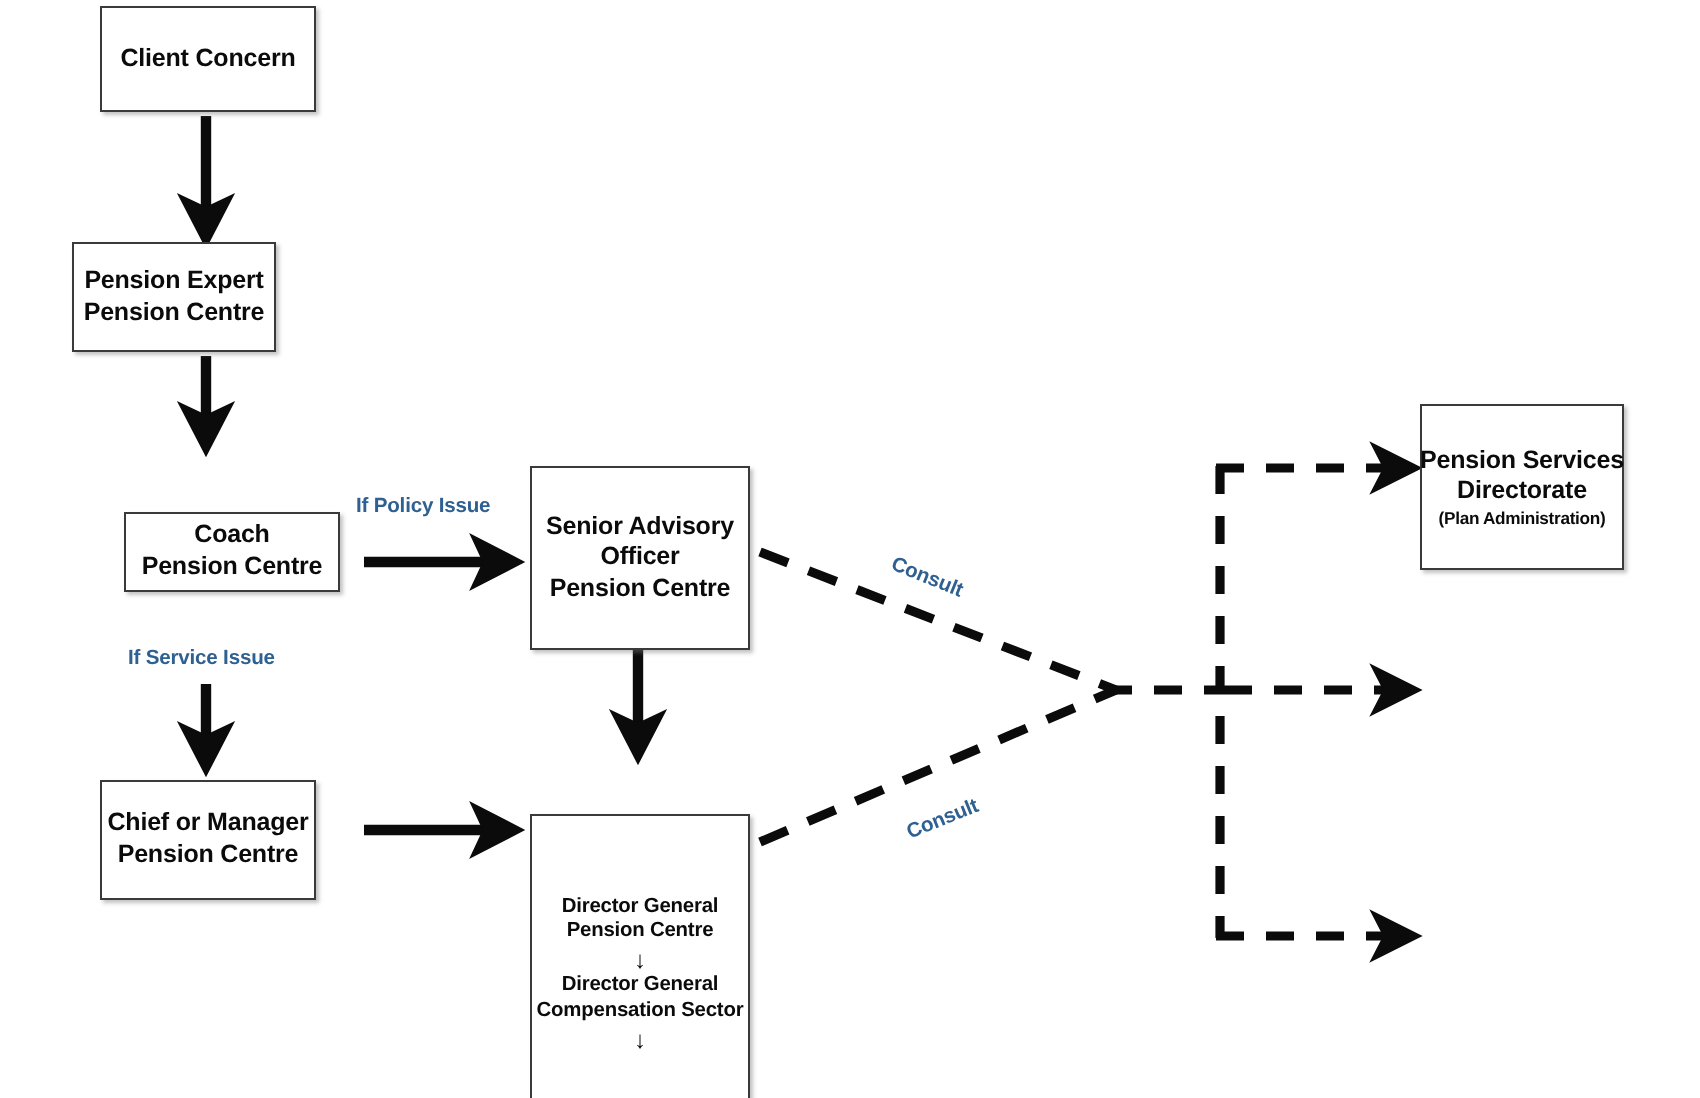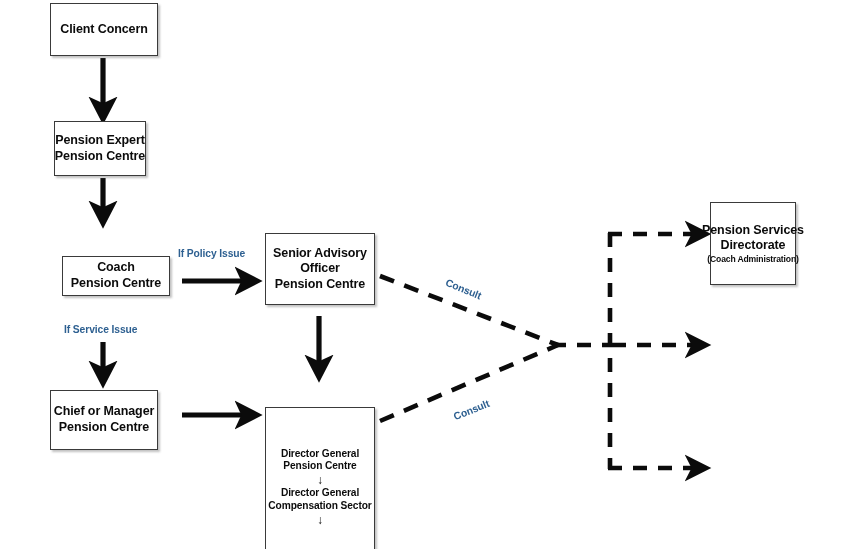--- a/index.html
+++ b/index.html
@@ -106,58 +106,58 @@
 
     <line x1="612" y1="345" x2="692" y2="345" stroke="#0b0b0b" stroke-width="4.6" stroke-dasharray="14 11" stroke-linecap="butt" marker-end="url(#head-dash)"></line>
 
     <line x1="608" y1="468" x2="692" y2="468" stroke="#0b0b0b" stroke-width="4.6" stroke-dasharray="14 11" stroke-linecap="butt" marker-end="url(#head-dash)"></line>
   </svg>
 
   <div class="node node-lg" style="left:50px; top:3px; width:108px; height:53px;">
     <span class="line">Client Concern</span>
   </div>
 
-  <div class="node node-lg" style="left:54px; top:121px; width:92px; height:55px;">
+  <div class="node node-lg" style="left:36px; top:121px; width:102px; height:55px;">
     <span class="line">Pension Expert</span>
     <span class="line">Pension Centre</span>
   </div>
 
   <div class="node node-lg" style="left:62px; top:256px; width:108px; height:40px;">
     <span class="line">Coach</span>
     <span class="line">Pension Centre</span>
   </div>
 
   <div class="node node-lg" style="left:50px; top:390px; width:108px; height:60px;">
     <span class="line">Chief or Manager</span>
     <span class="line">Pension Centre</span>
   </div>
 
-  <div class="node node-lg" style="left:265px; top:233px; width:110px; height:72px;">
+  <div class="node node-lg" style="left:265px; top:233px; width:110px; height:92px;">
     <span class="line">Senior Advisory</span>
     <span class="line">Officer</span>
     <span class="line">Pension Centre</span>
   </div>
 
   <div class="node node-sm" style="left:265px; top:383px; width:110px; height:160px; justify-content:center; padding:4px 2px;margin-top:24px;">
     <div class="stack-group">
       <span class="line">Director General</span>
       <span class="line">Pension Centre</span>
     </div>
     <span class="stack-arrow">↓</span>
     <div class="stack-group">
       <span class="line">Director General</span>
       <span class="line">Compensation Sector</span>
     </div>
     <span class="stack-arrow">↓</span>
   </div>
 
-  <div class="node node-lg" style="left:710px; top:202px; width:86px; height:83px;">
+  <div class="node node-lg" style="left:710px; top:202px; width:102px; height:83px;">
     <span class="line">Pension Services</span>
     <span class="line">Directorate</span>
-    <span class="line sub-note">(Coach Administration)</span>
+    <span class="line sub-note">(Plan Administration)</span>
   </div>
 
 
 
   <div class="edge-label" style="left:178px; top:248px;">If Policy Issue</div>
 
   <div class="edge-label" style="left:64px; top:324px;">If Service Issue</div>
 
   <div class="edge-label rot-down" style="left:448px; top:277px;">Consult</div>
 

